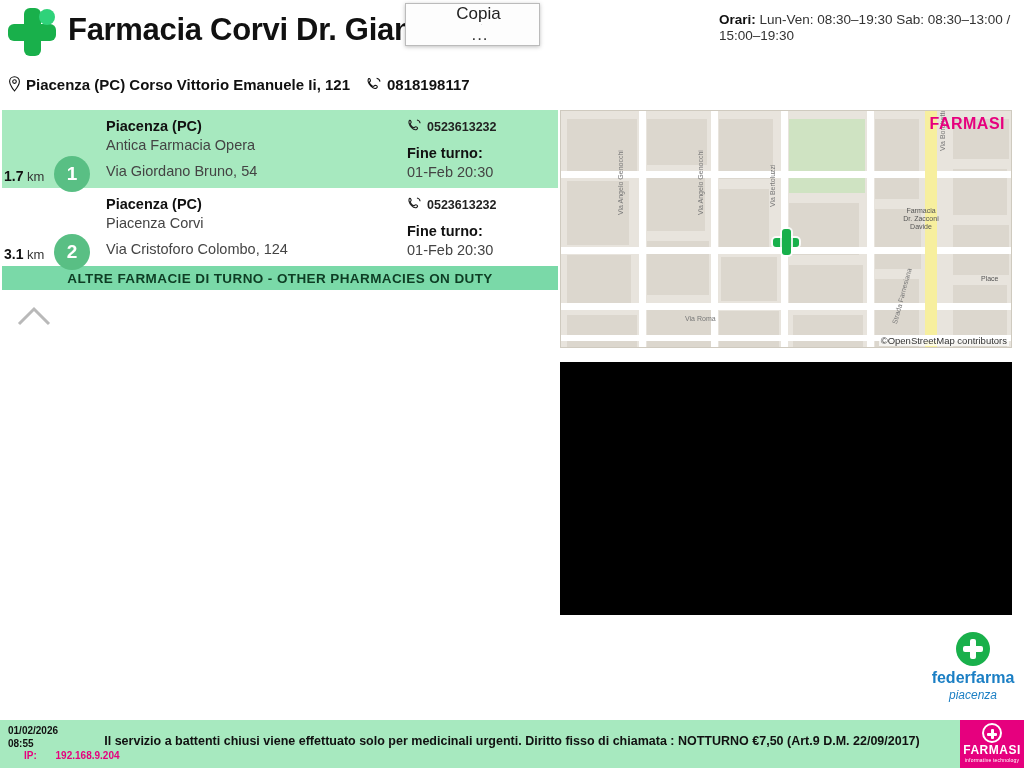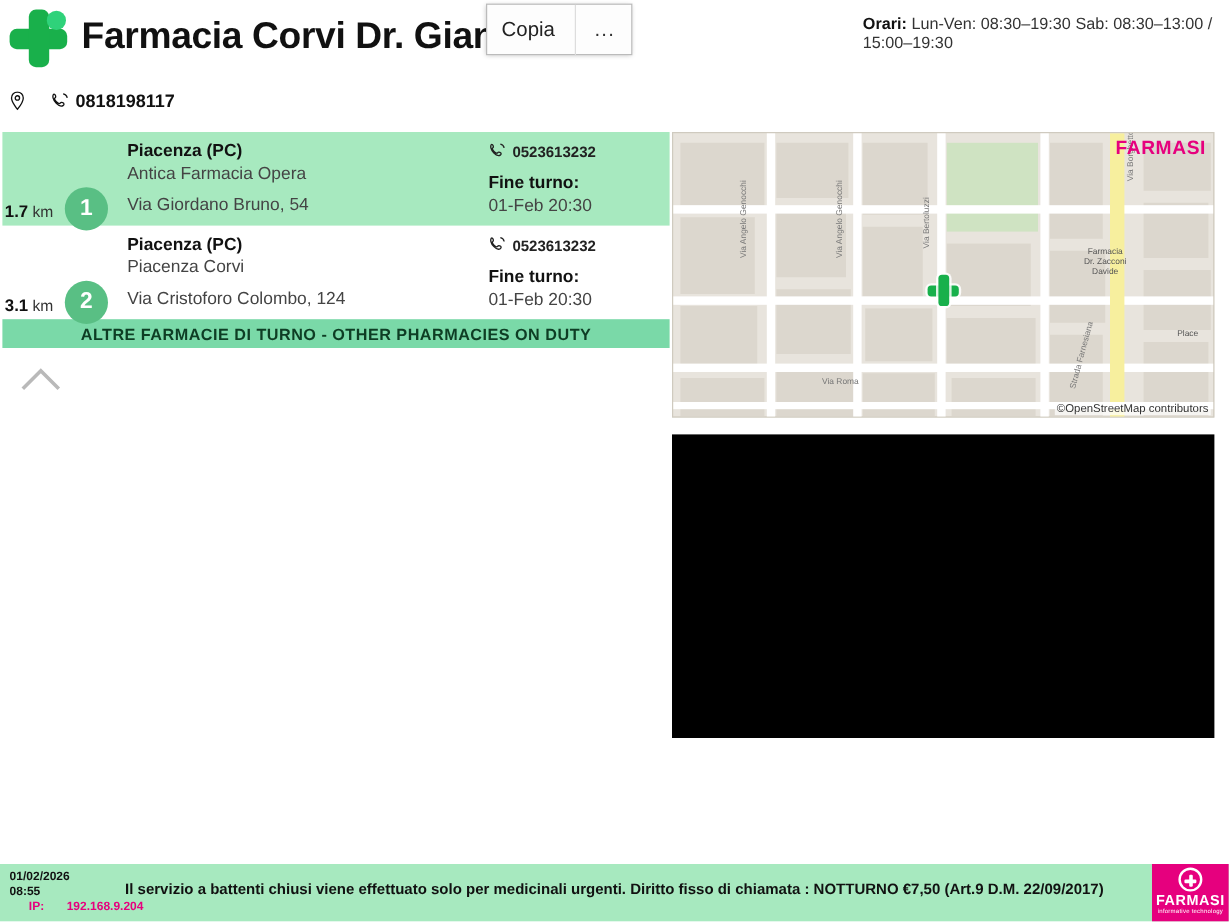--- a/index.html
+++ b/index.html
@@ -27,24 +27,24 @@
     position: absolute; right: 1px; top: 1px; width: 16px; height: 16px;
     border-radius: 50%; background: #2fd27a;
   }
   .pharmacy-name {
     position: absolute; left: 68px; top: 12px;
     font-size: 31px; font-weight: bold; color: #111;
     white-space: nowrap; letter-spacing: -0.3px;
   }
   .copy-popup {
     position: absolute; left: 405px; top: 3px;
-    width: 122px; height: 43px;
+    width: 135px; height: 43px;
     background: #fdfdfd; border: 1px solid #bbb;
     box-shadow: 0 1px 4px rgba(0,0,0,.25);
-    display: flex; align-items: center;
+    display: flex; align-items: center; flex-direction: column;
   }
   .copy-popup .copy-label {
     font-size: 17px; color: #222; padding-left: 12px;
   }
   .copy-popup .divider {
     width: 1px; height: 42px; background: #ddd; margin-left: 17px;
   }
   .copy-popup .more {
     font-size: 17px; color: #333; padding-left: 15px; letter-spacing: 1px;
   }
@@ -224,20 +224,21 @@
     </div>
   </div>
 
   <div class="addressbar">
     <span class="pin">
       <svg width="13" height="16" viewBox="0 0 13 16">
           <path d="M6.5 0.8C3.7 0.8 1.6 2.9 1.6 5.6c0 3.6 4.9 9.4 4.9 9.4s4.9-5.8 4.9-9.4C11.4 2.9 9.3 0.8 6.5 0.8z" fill="none" stroke="#111" stroke-width="1.1"></path>
           <circle cx="6.5" cy="5.6" r="1.8" fill="none" stroke="#111" stroke-width="1.1"></circle>
         </svg>
     </span>
+    <span>Piacenza (PC) Corso Vittorio Emanuele Ii, 121</span>
     <span class="phone-ic">
       <svg width="16" height="16" viewBox="0 0 16 16">
           <path d="M3 2.5c1.2 0 1.6 2.1 1.3 2.6-.3.5-1 .7-.8 1.5.3 1.3 2.4 3.4 3.7 3.7.8.2 1-.5 1.5-.8.5-.3 2.6.1 2.6 1.3 0 .9-1.3 1.8-2.4 1.7C6.4 12.2 3 8.9 2.2 5.6 1.9 4.3 2.2 2.5 3 2.5z" fill="none" stroke="#111" stroke-width="1.1"></path>
           <path d="M10.6 2.2c1.8.3 3.1 1.6 3.4 3.4" fill="none" stroke="#111" stroke-width="1.1"></path>
         </svg>
     </span>
     <span>0818198117</span>
   </div>
 
   <div class="left-col">
@@ -356,20 +357,28 @@
     <div class="map-marker">
       <div class="b h"></div>
       <div class="b v"></div>
     </div>
     <div class="farmasi-map">FARMASI</div>
     <div class="osm-credit">©OpenStreetMap contributors</div>
   </div>
 
   <div class="video-panel"></div>
 
+  <div class="federfarma">
+    <div class="cross-circle">
+      <i class="h"></i>
+        <i class="v"></i>
+    </div>
+    <div class="ff-name">federfarma</div>
+    <div class="ff-sub">piacenza</div>
+  </div>
 
   <div class="footer">
     <div class="meta">
       <div>01/02/2026</div>
       <div>08:55</div>
       <div class="ip">
         <span>IP:</span>
         <span>192.168.9.204</span>
       </div>
     </div>

